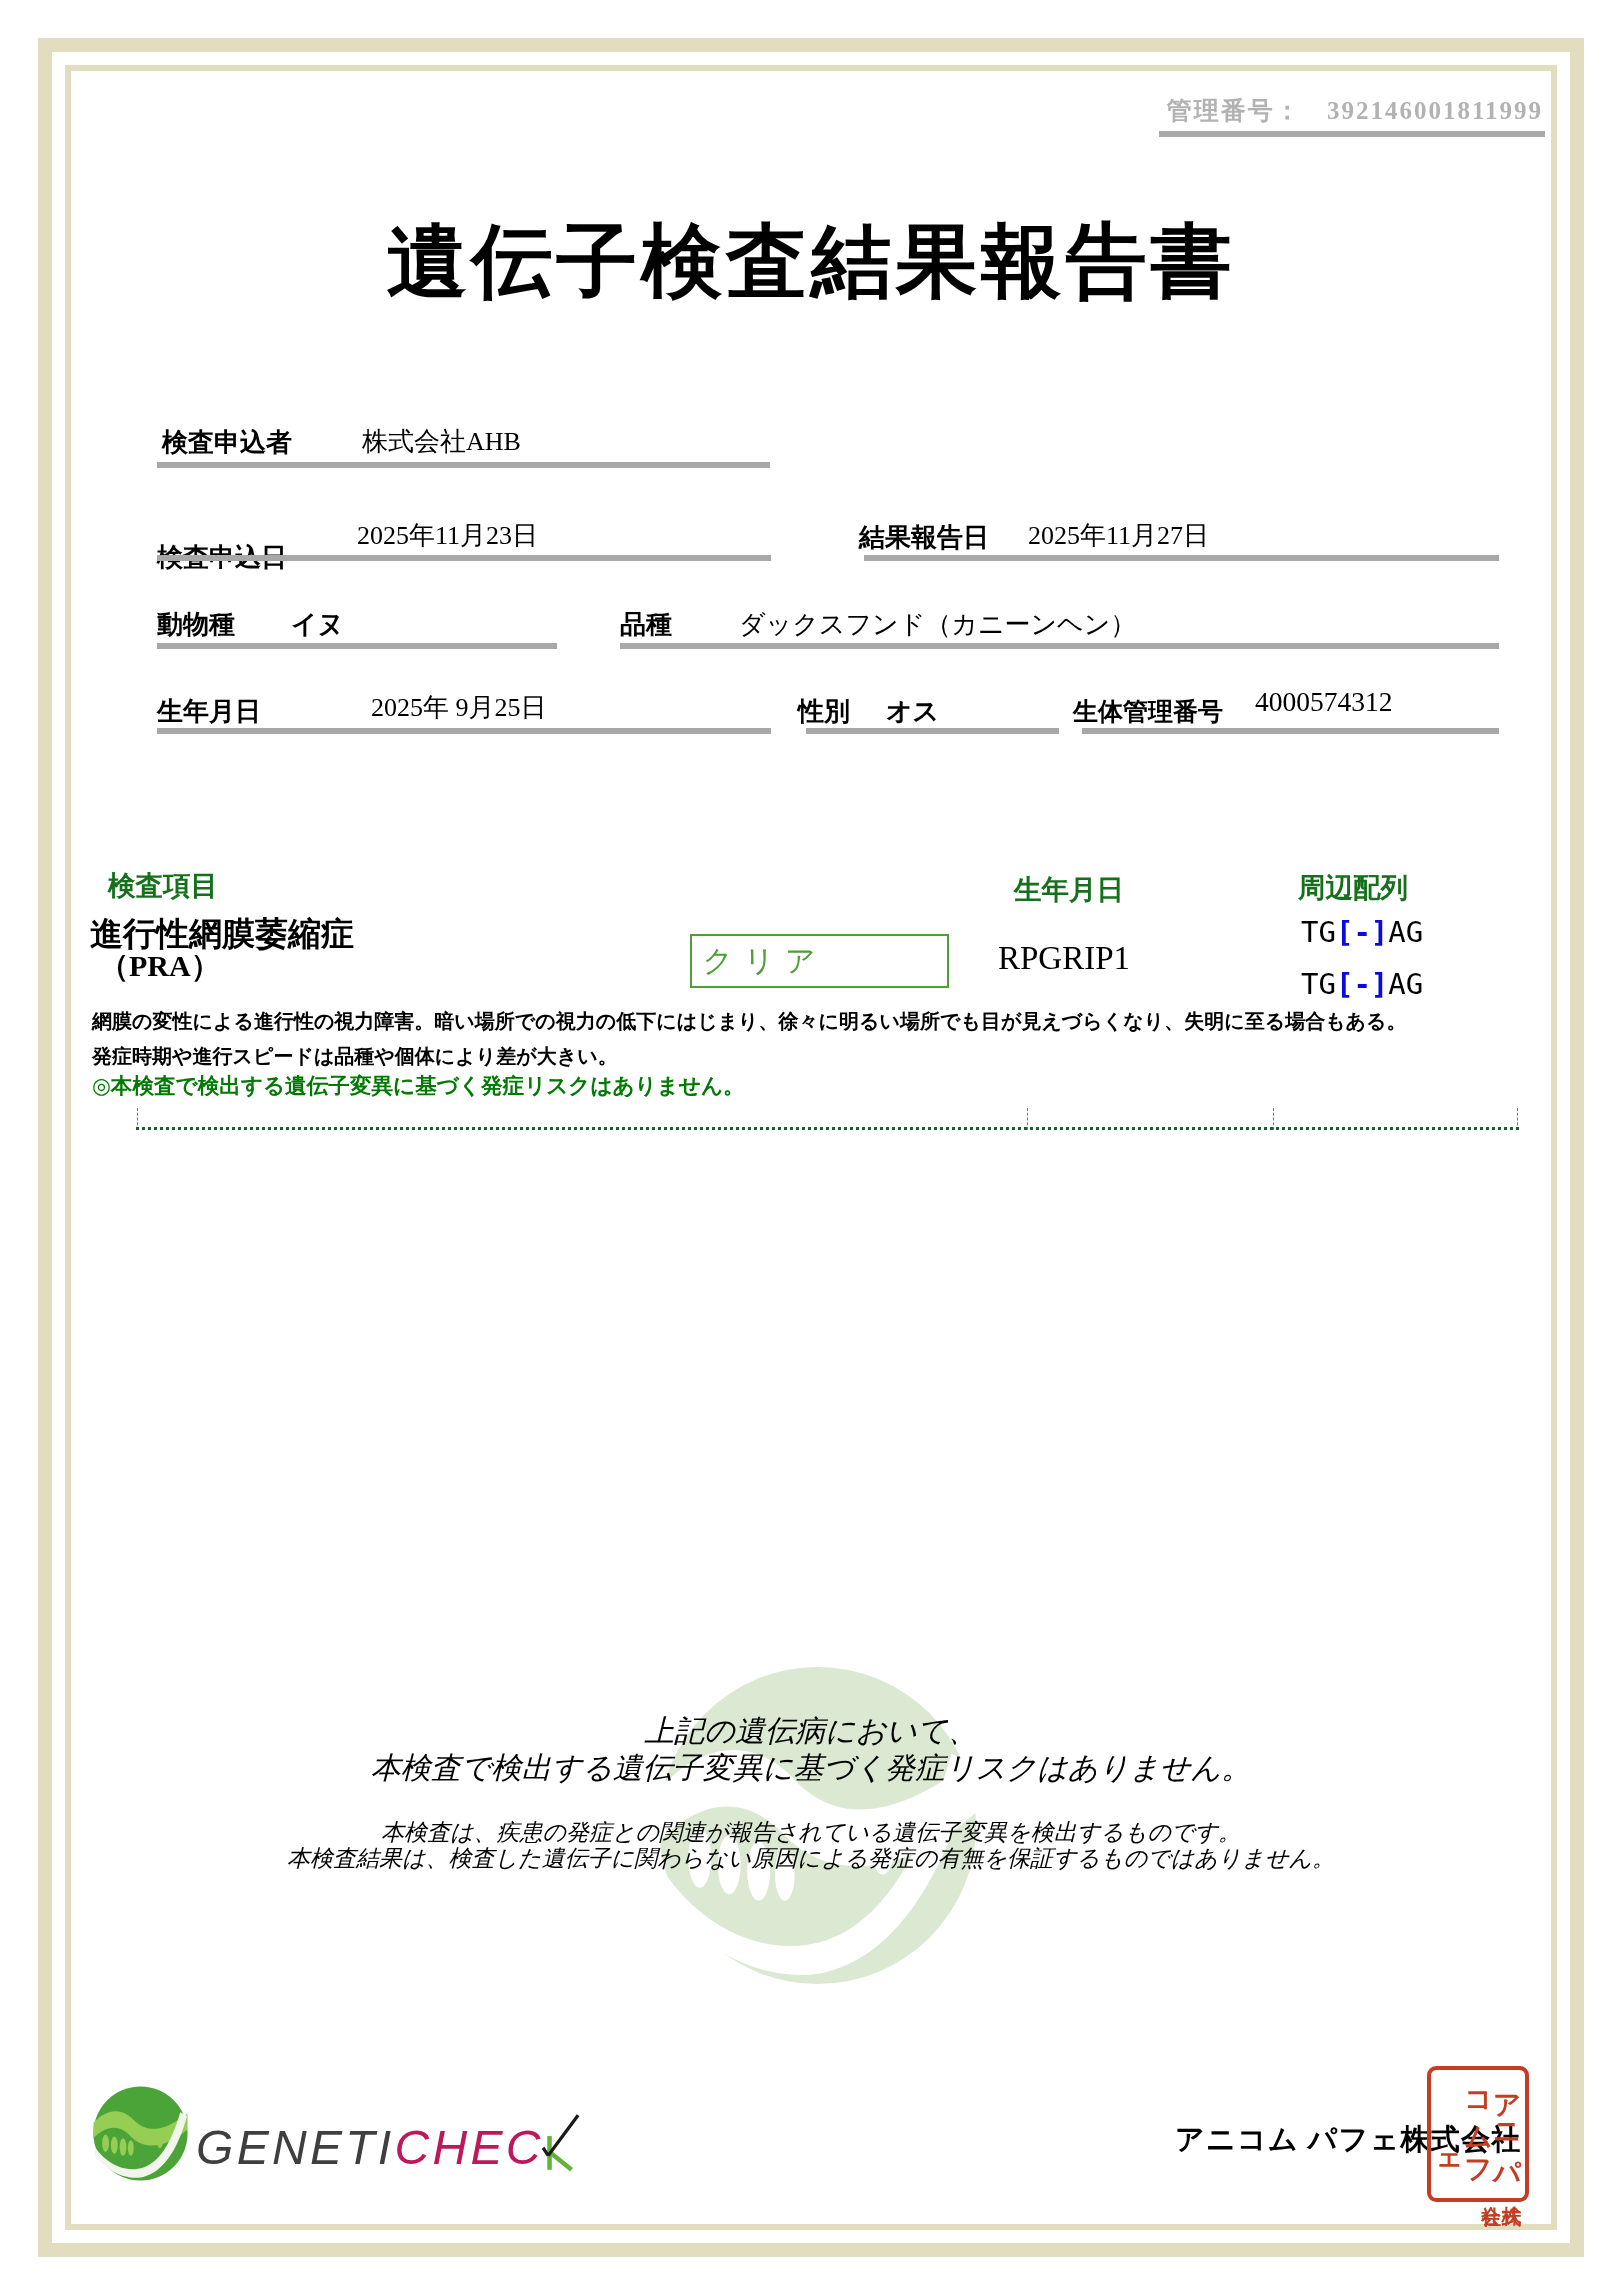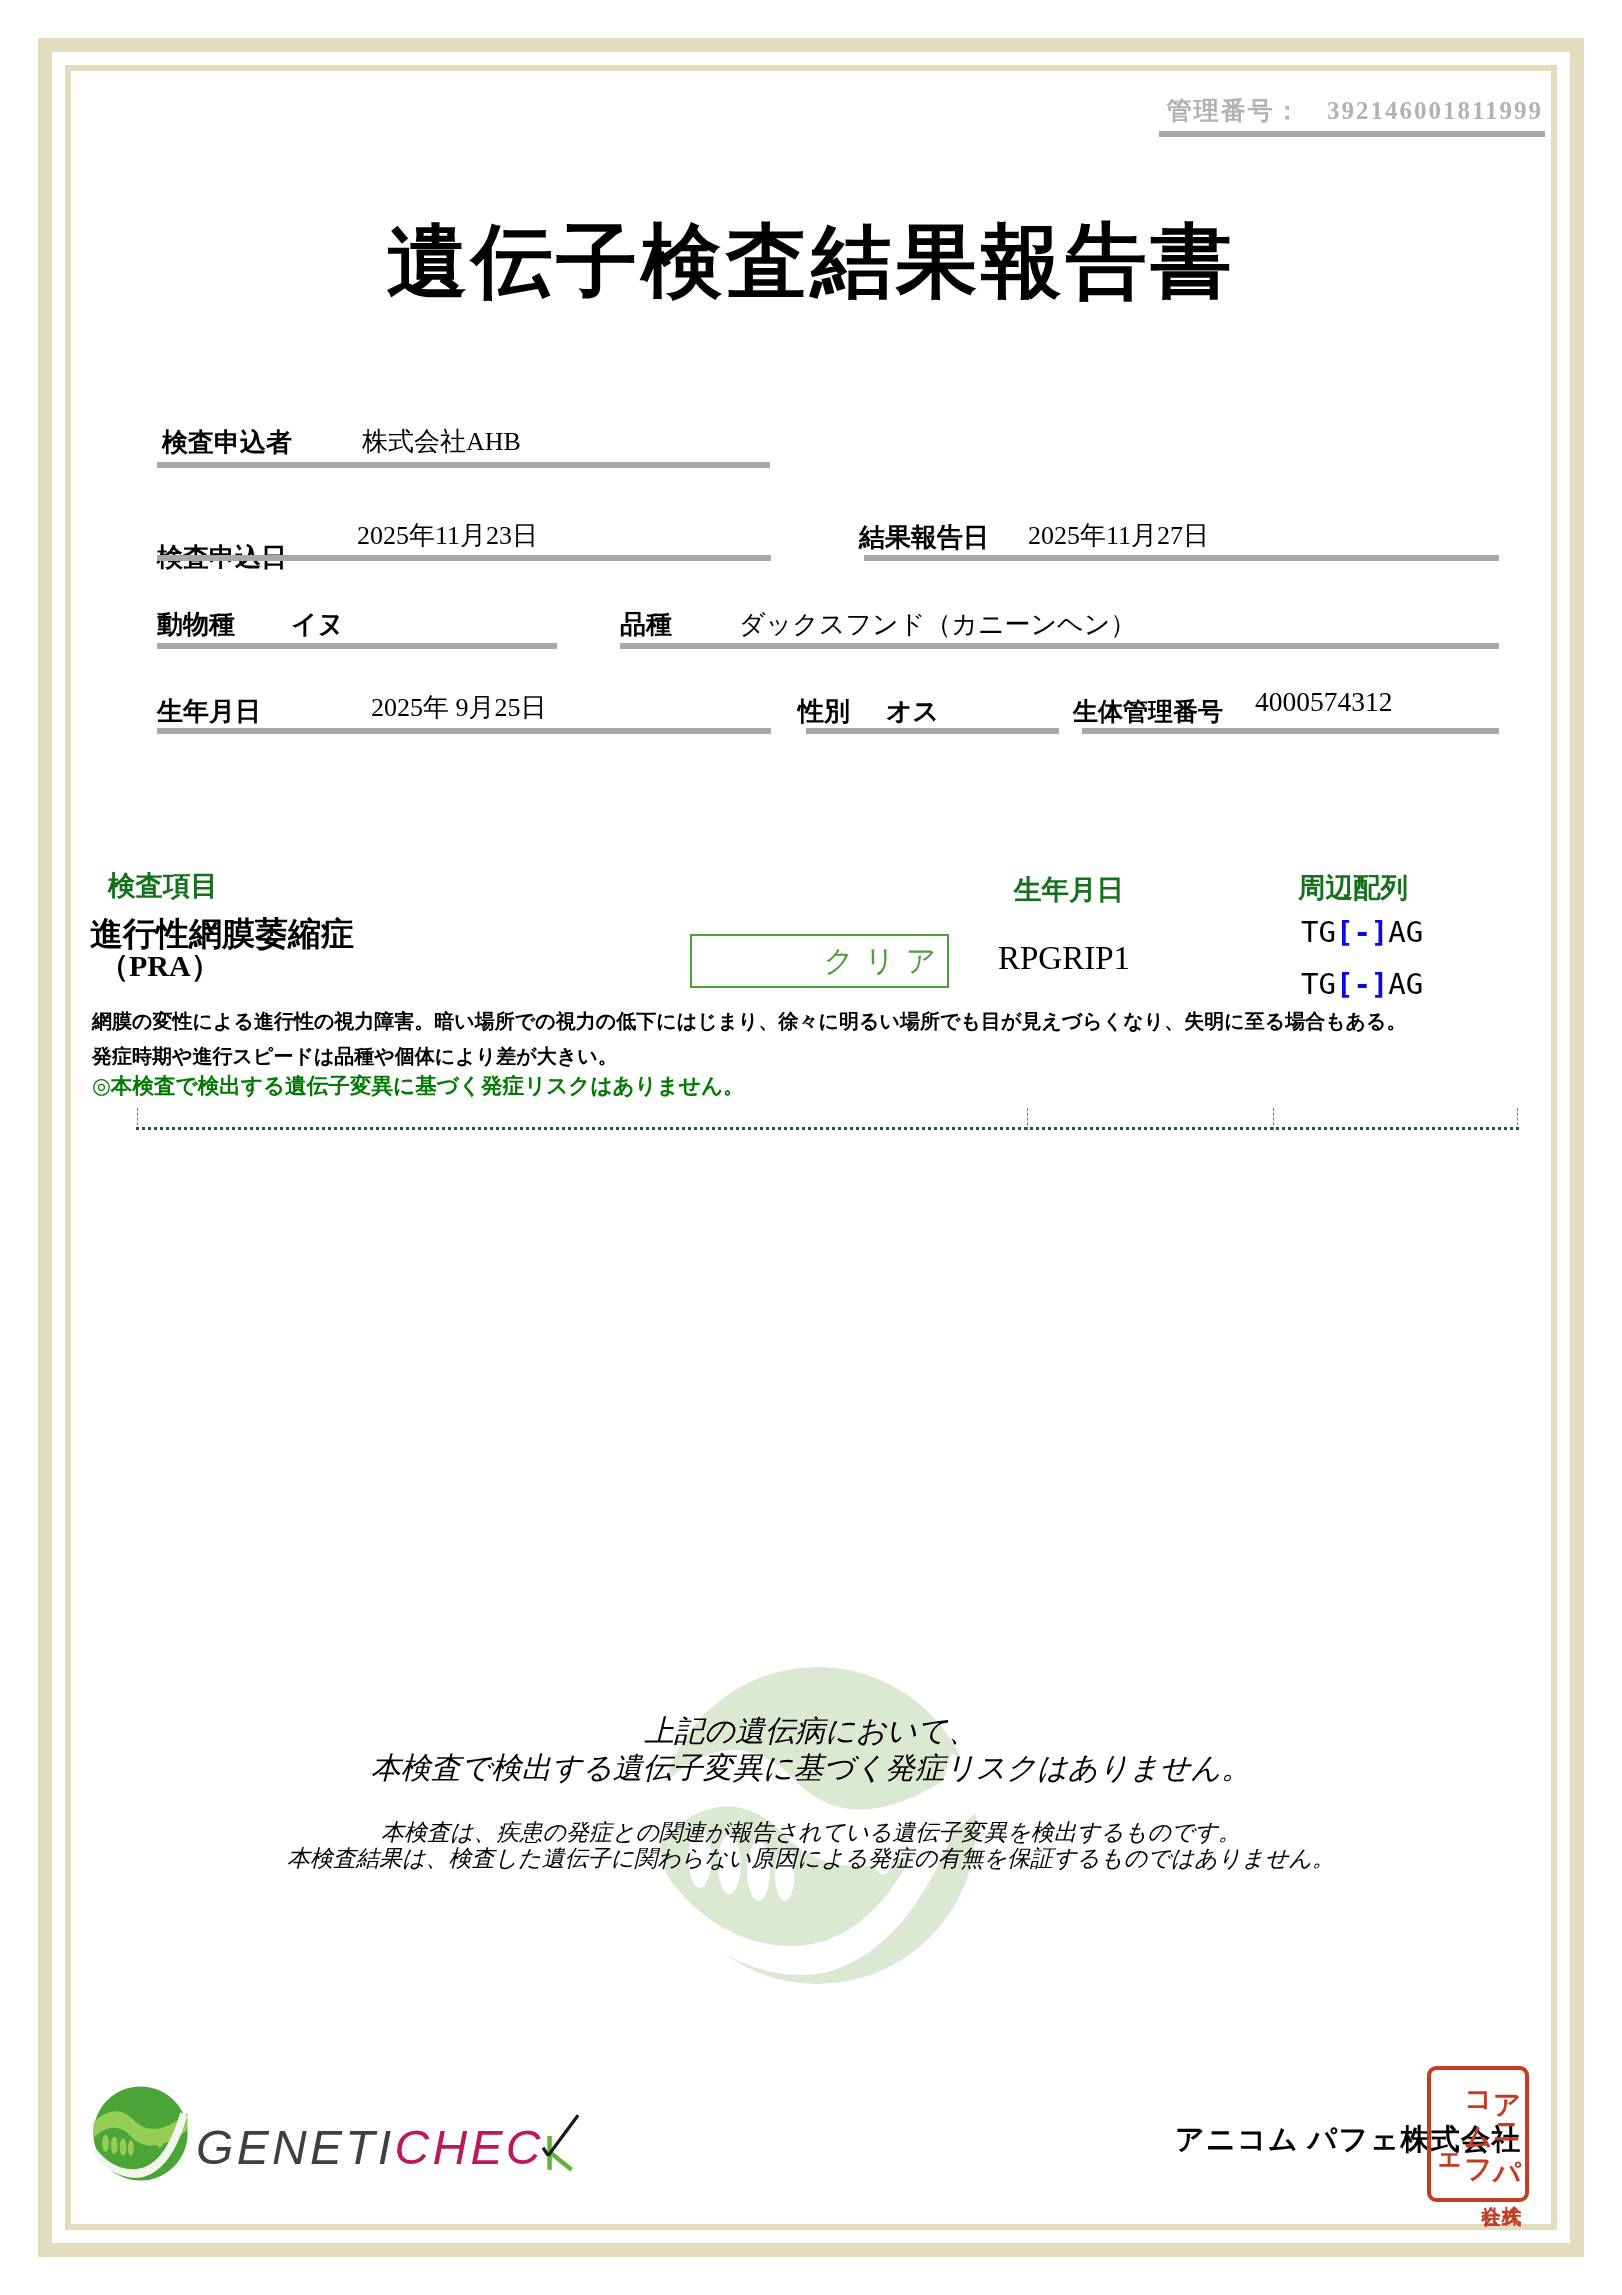--- a/index.html
+++ b/index.html
@@ -14,21 +14,21 @@
   .frame-outer{position:absolute;left:38px;top:38px;right:38px;bottom:38px;border:14.4px solid #e3ddbf;pointer-events:none;}
   .frame-inner{position:absolute;left:65px;top:65px;right:65px;bottom:65px;border:6.5px solid #e3ddbf;pointer-events:none;}
   .gray-bar{position:absolute;height:5.9px;background:#a8a8a8;}
   .mgmt{color:#b2b2b2;font-size:25px;letter-spacing:2px;font-weight:700;}
   .row-label{font-size:26px;font-weight:700;}
   .row-value{font-size:26px;font-weight:400;}
   .green-head{color:#15701b;font-weight:700;font-size:27.5px;}
   .item-name{font-size:33px;font-weight:700;}
   .clear-box{
     position:absolute;left:690px;top:934px;width:255px;height:50px;
-    border:2.6px solid #4f9f38;display:flex;align-items:center;justify-content:flex-end;
+    border:2.6px solid #4f9f38;display:flex;align-items:center;justify-content:flex-start;
   }
   .clear-text{color:#4f9f38;font-size:30px;letter-spacing:10.5px;padding-left:10.5px;}
   .seq{font-size:29px;color:#000;}
   .seq .variant{color:#0a0ae0;font-weight:700;}
   .desc{font-size:20px;font-weight:700;line-height:1.0;}
   .risk{color:#007a00;font-size:21.6px;font-weight:700;}
   .tick{position:absolute;top:1108px;height:22px;width:0;border-left:1.3px dashed #5a8a6a;}
   .dash-line{position:absolute;left:136px;top:1127px;width:1383px;height:0;border-bottom:3.3px dotted #1e5a38;}
   .center-line{left:0;width:100%;text-align:center;}
   .summary-big{font-size:30px;}

